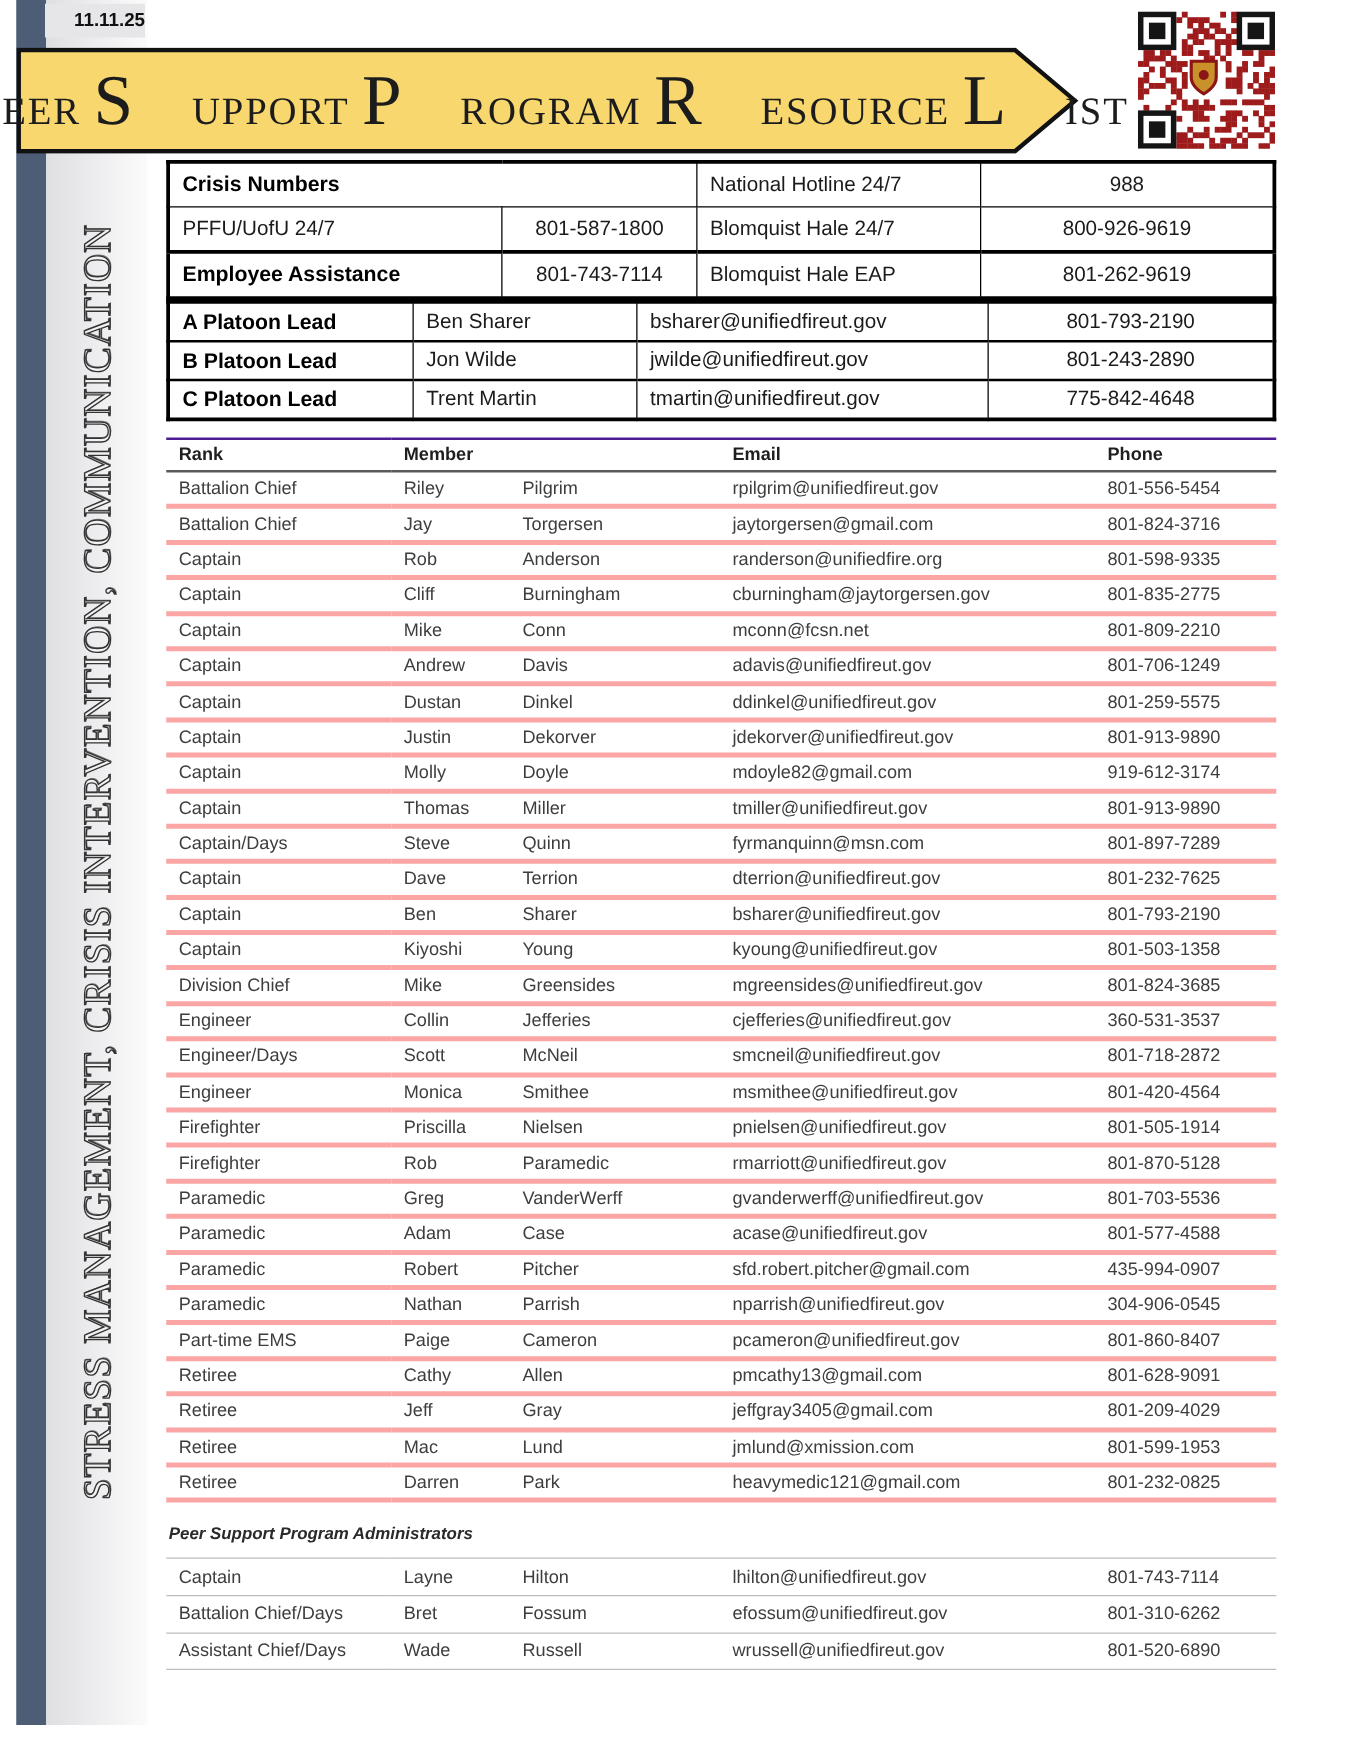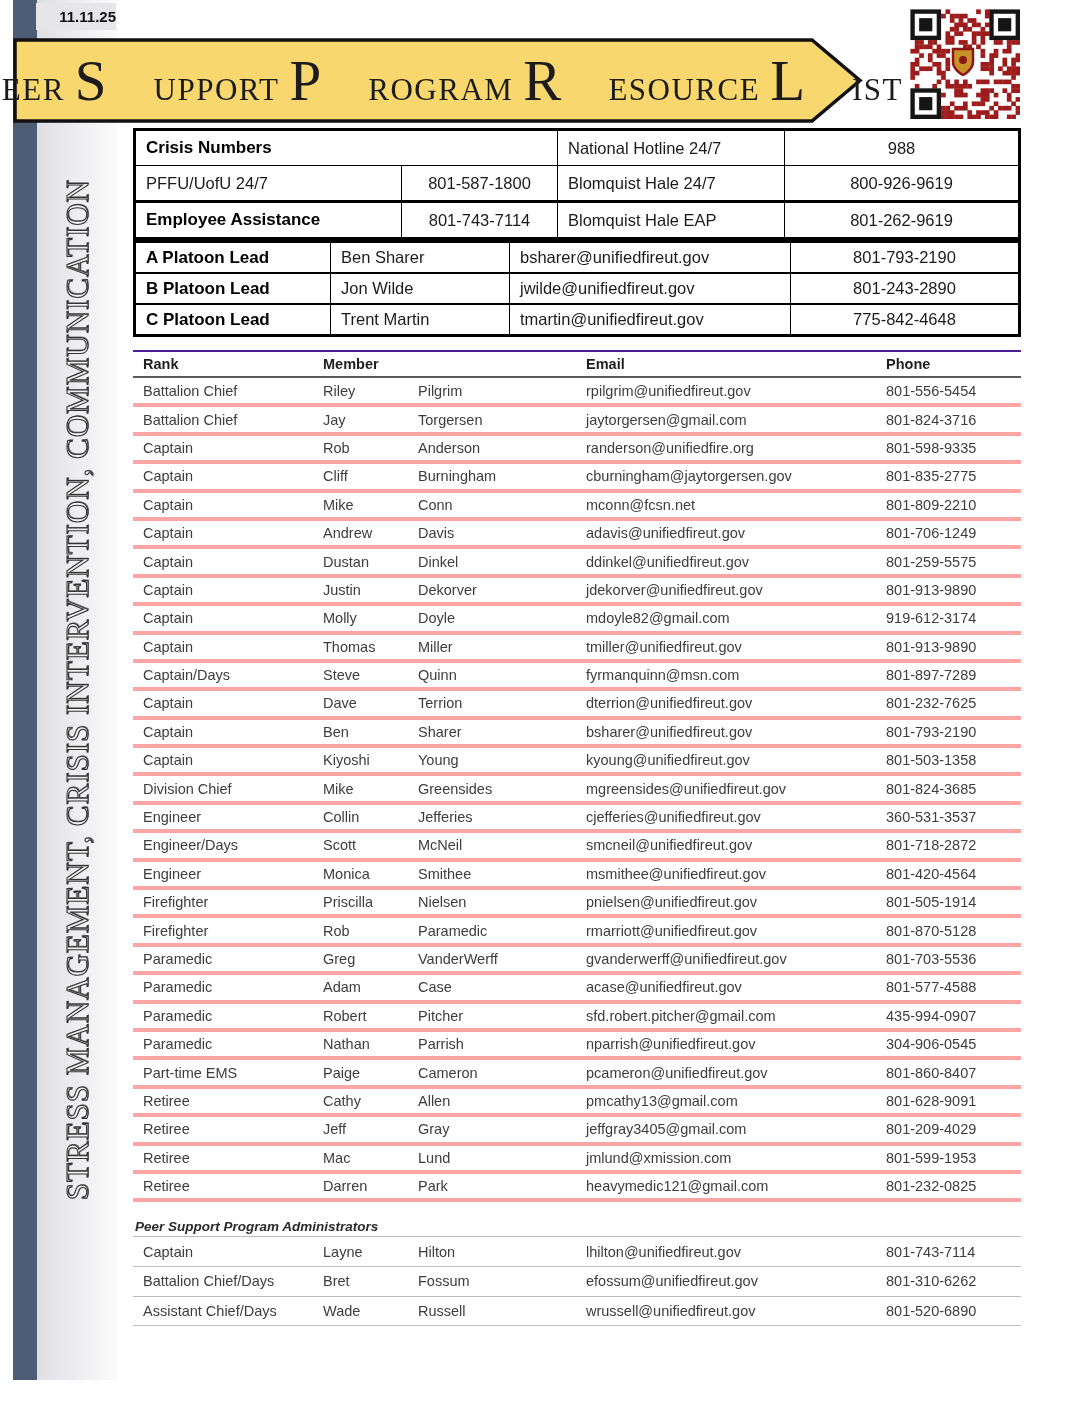--- a/index.html
+++ b/index.html
@@ -58,21 +58,21 @@
   .roster,.admin{font-size:14.5px;color:#3d3d3d;table-layout:fixed;}
   .roster th{
     text-align:left;padding:4px 0 4px 10px;color:#1f1f1f;font-size:14.5px;
     border-top:2px solid #4c1d95;border-bottom:2px solid #5a5a5a;
   }
   .roster td,.admin td{padding:0 0 0 10px;white-space:nowrap;overflow:hidden;}
   .roster tbody tr{height:28.4px;border-bottom:4px solid #fca5a5;}
   .admin tbody tr{height:29.6px;border-bottom:1px solid #bdbdbd;}
   .admin{border-top:1px solid #bdbdbd;}
   .admin-label{
-    margin:17px 0 2px 2px;font-style:italic;font-size:13.5px;color:#2a2a2a;font-weight:600;
+    margin:17px 0 12px 2px;font-style:italic;font-size:13.5px;color:#2a2a2a;font-weight:600;
   }
 </style>
 </head>
 <body>
 
 <div class="side-bar"></div>
 <div class="side-panel">
   <div class="side-text">STRESS MANAGEMENT, CRISIS INTERVENTION, COMMUNICATION</div>
 </div>
 

